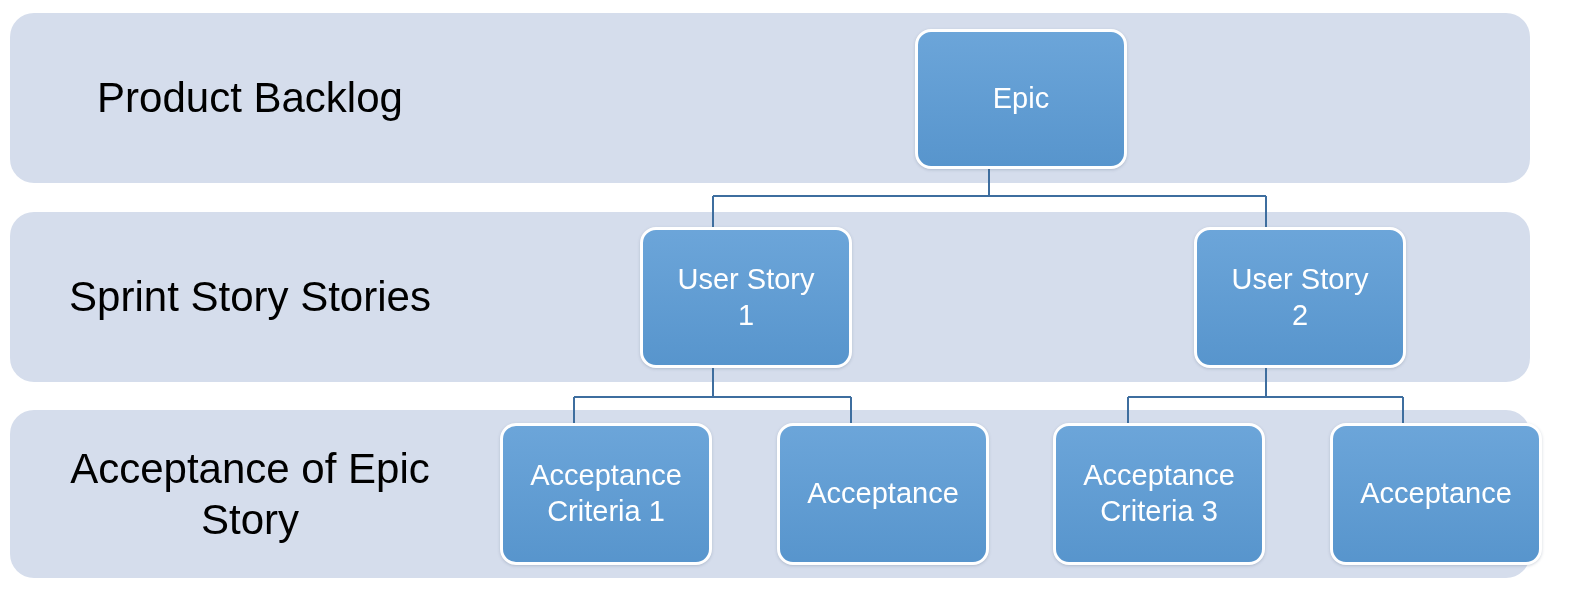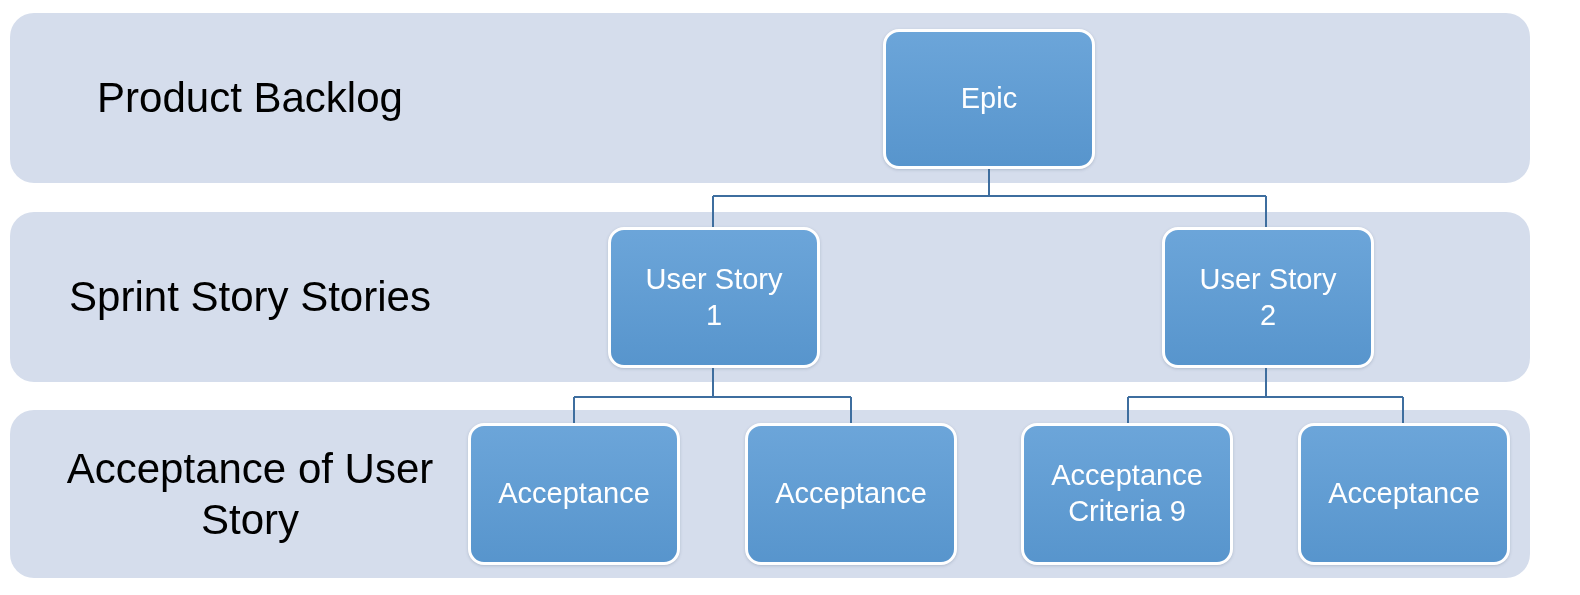--- a/index.html
+++ b/index.html
@@ -38,20 +38,21 @@
   .node{
     position:absolute;width:212px;height:141px;box-sizing:border-box;
     background-color:var(--node-fill,#5B9BD5);
     background-image:linear-gradient(180deg, rgba(255,255,255,0.10), rgba(0,0,0,0.04));
     border:3px solid var(--node-border,#FFFFFF);
     border-radius:16px;
     display:flex;flex-direction:column;align-items:center;justify-content:center;
     color:var(--node-text,#FFFFFF);
     font-size:29px;line-height:1.24;text-align:center;
     box-shadow:0 1px 3px rgba(70,90,120,0.25);
+    margin-left:32px;
   }
   .node .line:empty{display:none;}
   .node-epic{left:883px;top:29px;height:140px;}
   .node-us1 {left:608px;top:227px;}
   .node-us2 {left:1162px;top:227px;}
   .node-ac1 {left:468px;top:423px;height:142px;}
   .node-ac2 {left:745px;top:423px;height:142px;}
   .node-ac3 {left:1021px;top:423px;height:142px;}
   .node-ac4 {left:1298px;top:423px;height:142px;}
 </style>
@@ -60,21 +61,21 @@
 
 <div class="canvas">
 
   <div class="band band-1">
     <div class="band-label">Product Backlog</div>
   </div>
   <div class="band band-2">
     <div class="band-label">Sprint Story Stories</div>
   </div>
   <div class="band band-3">
-    <div class="band-label">Acceptance of User Story</div>
+    <div class="band-label">Acceptance of Epic Story</div>
   </div>
 
   <svg class="connectors" viewBox="0 0 1580 595" xmlns="http://www.w3.org/2000/svg">
     <path d="M989 169 V196 M713 196 H1266 M713 196 V227 M1266 196 V227"></path>
     <path d="M713 368 V397 M574 397 H851 M574 397 V423 M851 397 V423"></path>
     <path d="M1266 368 V397 M1128 397 H1403 M1128 397 V423 M1403 397 V423"></path>
   </svg>
 
   <div class="node node-epic">
     <span class="line">Epic</span>
@@ -86,28 +87,29 @@
     <span class="line">1</span>
   </div>
 
   <div class="node node-us2">
     <span class="line">User Story</span>
     <span class="line">2</span>
   </div>
 
   <div class="node node-ac1">
     <span class="line">Acceptance</span>
+    <span class="line">Criteria 1</span>
   </div>
 
   <div class="node node-ac2">
     <span class="line">Acceptance</span>
   </div>
 
   <div class="node node-ac3">
     <span class="line">Acceptance</span>
-    <span class="line">Criteria 9</span>
+    <span class="line">Criteria 3</span>
   </div>
 
   <div class="node node-ac4">
     <span class="line">Acceptance</span>
   </div>
 
 </div>
 
 </body></html>

